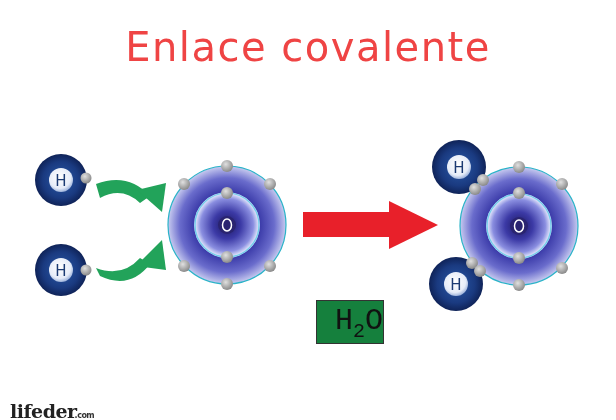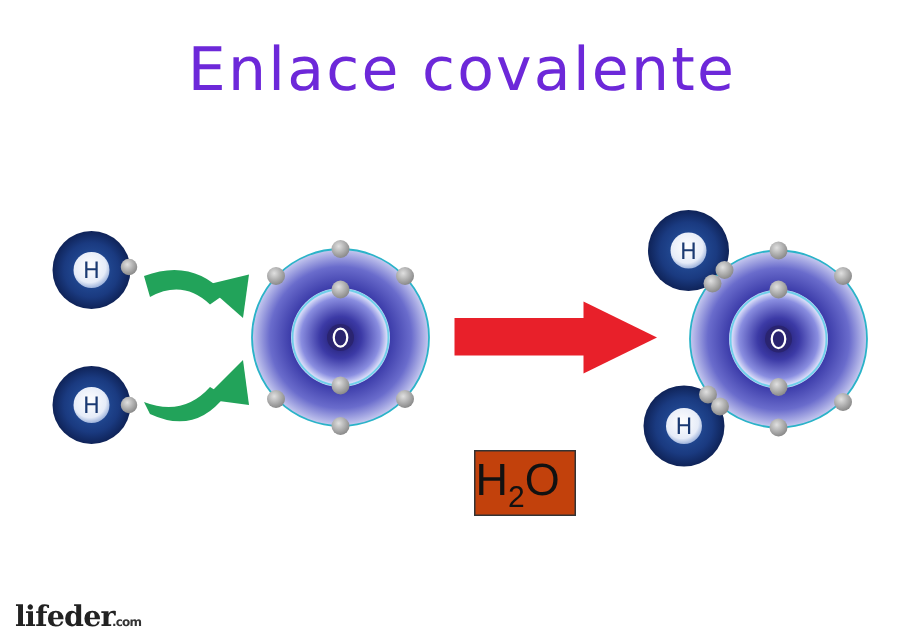--- a/index.html
+++ b/index.html
@@ -1,27 +1,27 @@
 <!DOCTYPE html>
 <html><head>
 <meta charset="utf-8">
 <style>
   html, body { margin: 0; padding: 0; background: #ffffff; }
   body { width: 616px; height: 420px; position: relative; overflow: hidden; font-family: "DejaVu Sans", sans-serif; }
   .title {
     position: absolute; left: 0; top: 24px; width: 616px; text-align: center;
     font-family: "DejaVu Sans", sans-serif; font-size: 40px; font-weight: 400;
-    color: #6d28d9; letter-spacing: 1.5px;
+    color: #ef4444; letter-spacing: 1.5px;
   }
   svg.diagram { position: absolute; left: 0; top: 0; }
   .formula-box {
     position: absolute; left: 316px; top: 300px; width: 68px; height: 44px;
-    border: 1.5px solid #333; background: #c2410c; box-sizing: border-box;
-    font-family: Liberation Sans, sans-serif; font-size: 30px; color: #111;
-    text-align: left; line-height: 40px;
+    border: 1.5px solid #333; background: #15803d; box-sizing: border-box;
+    font-family: Liberation Mono, monospace; font-size: 30px; color: #111;
+    text-align: right; line-height: 40px;
   }
   .formula-box sub { font-size: 20px; vertical-align: -8px; line-height: 0; }
   .logo {
     position: absolute; left: 10px; top: 400px; font-family: "DejaVu Serif", serif;
     font-weight: 700; font-size: 19px; color: #222; letter-spacing: -0.5px;
   }
   .logo .dotcom { font-family: "DejaVu Sans", sans-serif; font-size: 8px; font-weight: 700; color: #333; margin-left: -2px; }
   .atom-label { font-family: "DejaVu Sans", sans-serif; font-size: 15px; fill: #1b3a72; }
 </style>
 </head>

